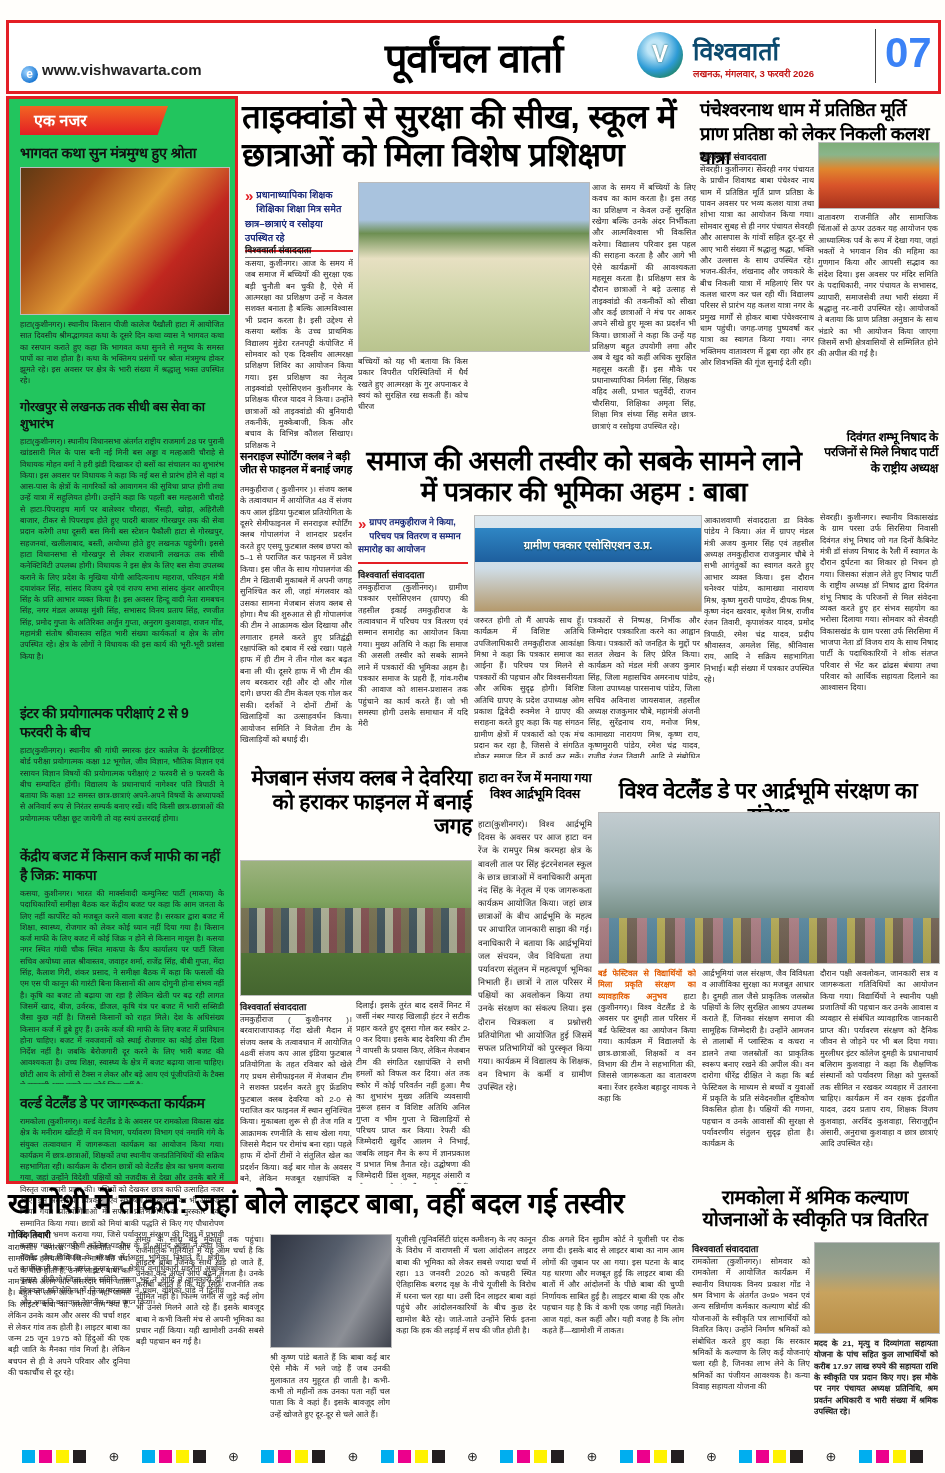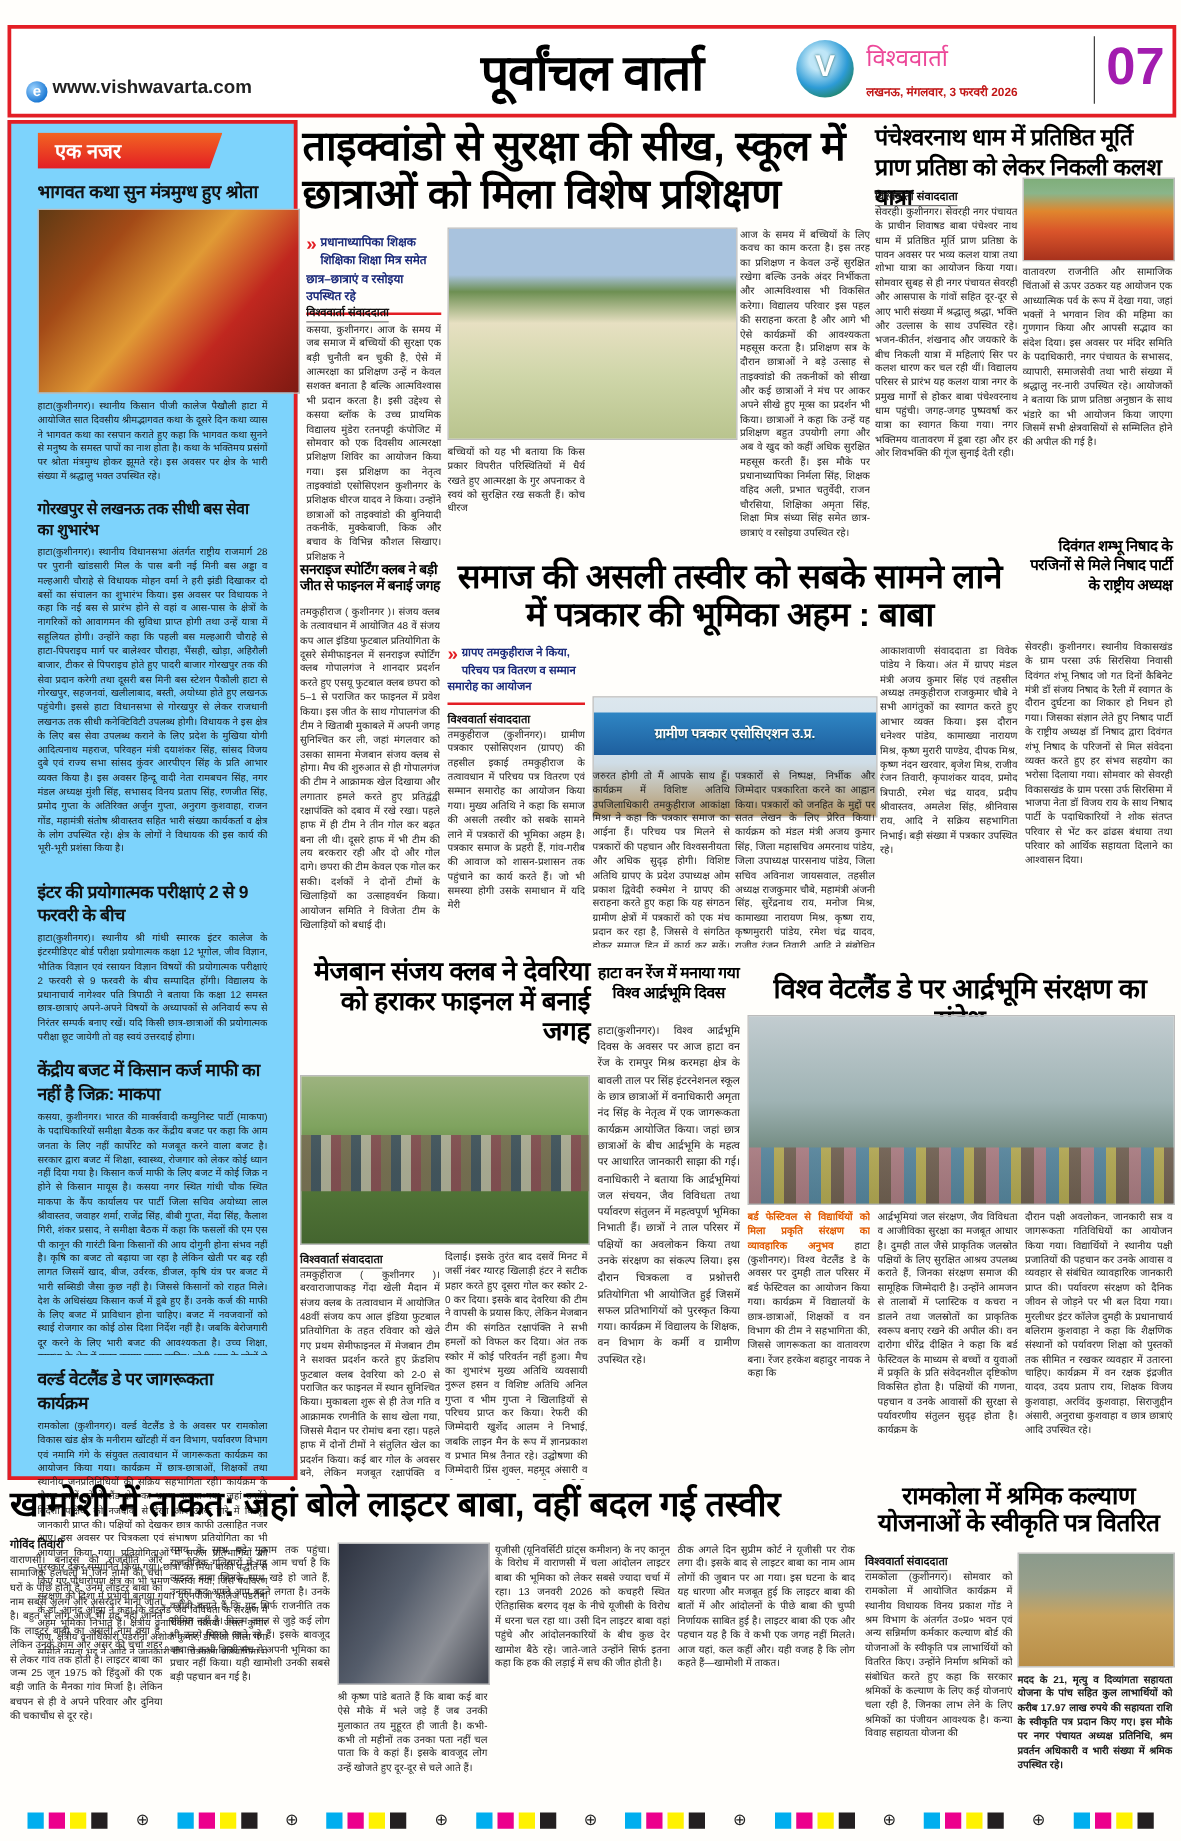--- a/index.html
+++ b/index.html
@@ -8,50 +8,50 @@
   
   #masthead{position:absolute;left:6px;top:20px;width:929px;height:68px;border:3px solid #e31e24;background:#fff;}
   .mh-url{position:absolute;left:12px;top:38px;font-size:15px;font-weight:bold;color:#222;}
   .mh-eicon{display:inline-block;width:17px;height:17px;border-radius:50%;
             background:radial-gradient(circle at 35% 35%,#9fd4ff,#1e7ad4 70%);color:#fff;font-size:12px;
             text-align:center;line-height:17px;font-weight:bold;vertical-align:-3px;margin-right:4px;}
   .mh-title{position:absolute;left:0;right:0;top:6px;text-align:center;font-size:40px;font-weight:bold;color:#000;letter-spacing:-1px;}
   .mh-logo{position:absolute;left:628px;top:9px;width:46px;height:46px;border-radius:50%;
            background:radial-gradient(circle at 40% 35%,#bfe6f7 20%,#2d9bd6 55%,#1c7b39 90%);}
   .mh-logo::after{content:"V";position:absolute;left:0;right:0;top:8px;text-align:center;color:#fff;font-size:24px;font-weight:bold;text-shadow:0 0 2px #155;}
-  .mh-brand{position:absolute;left:684px;top:10px;font-size:19px;font-weight:normal;color:#ec4899;}
+  .mh-brand{position:absolute;left:684px;top:10px;font-size:25px;font-weight:bold;color:#0c4a6e;}
   .mh-date{position:absolute;left:684px;top:44px;font-size:9.5px;font-weight:bold;color:#c21717;}
   .mh-div{position:absolute;left:866px;top:6px;width:1px;height:54px;background:#444;}
-  .mh-page{position:absolute;left:876px;top:6px;font-size:42px;font-weight:bold;color:#a21caf;}
+  .mh-page{position:absolute;left:876px;top:6px;font-size:42px;font-weight:bold;color:#3b82f6;}
   
   .hl{position:absolute;font-weight:bold;color:#000;line-height:1.14;letter-spacing:-.3px;}
   .col{position:absolute;font-size:8px;line-height:1.42;text-align:justify;overflow:hidden;color:#1c1c1c;}
   .byline{position:absolute;font-size:9px;font-weight:bold;color:#111;border-bottom:1px solid #777;padding-bottom:1px;}
   .kicker{position:absolute;color:#1b2a7a;font-size:9.5px;font-weight:bold;line-height:1.5;}
   .kicker .mark{color:#e31e24;font-size:15px;float:left;margin-right:3px;line-height:1;}
   .kicker .rule{border-top:2px solid #e31e24;margin-top:5px;}
   .photo{position:absolute;overflow:hidden;border:1px solid #bbb;}
   .caption-lead{color:#e05a00;font-weight:bold;}
   
   .ph-bhagwat{background:linear-gradient(130deg,#5f3a14 0%,#a34a17 25%,#e09a35 48%,#c0271f 70%,#7e1a12 100%);}
   .ph-school{background:linear-gradient(#a9c3de 0%,#a9c3de 22%,#6d8f52 30%,#e7e0c2 45%,#cfd6a9 70%,#b9c48e 100%);}
   .ph-kalash{background:linear-gradient(#7fae7a 0%,#8ab58a 18%,#e0862d 40%,#d9542a 65%,#a8321d 100%);}
-  .ph-press{background:linear-gradient(#dce7ee 0%,#cfdde7 55%,#b59a6d 100%);margin-top:42px;}
+  .ph-press{background:linear-gradient(#dce7ee 0%,#cfdde7 55%,#b59a6d 100%);}
   .ph-press .banner{position:absolute;left:0;top:12px;right:0;height:34px;background:linear-gradient(#2f86c4,#1e5f9e);
         color:#fff;font-size:11px;font-weight:bold;text-align:center;line-height:34px;text-shadow:0 1px 1px #033;}
   .ph-football{background:linear-gradient(#9db37f 0%,#7fa35f 30%,#567a3a 55%,#44652f 100%);}
   .ph-football::after{content:"";position:absolute;left:0;right:0;top:35%;height:34%;
         background:repeating-linear-gradient(90deg,#7a6a55 0 8px,#3c4a63 8px 16px,#b8b2a4 16px 24px,#845 24px 32px);opacity:.8;}
   .ph-mist{background:linear-gradient(#c2ccd0 0%,#9fb3b4 45%,#6d867b 75%,#4f6b5f 100%);}
   .ph-mist::after{content:"";position:absolute;left:0;right:0;bottom:0;height:30%;
         background:repeating-linear-gradient(90deg,#d9788a 0 10px,#4e88b8 10px 20px,#e8c23c 20px 28px,#7a4a3a 28px 38px);opacity:.55;}
   .ph-car{background:linear-gradient(120deg,#2e3340 0%,#555d6b 40%,#8c8f96 70%,#40444e 100%);}
   .ph-shram{background:linear-gradient(#8a9a8c 0%,#9aa08a 30%,#c8a35e 55%,#b98e47 100%);}
   
-  #left-box{position:absolute;left:6px;top:96px;width:232px;height:1088px;border:3px solid #e31e24;background:#7dd3fc;box-sizing:border-box;padding:7px 21px;}
+  #left-box{position:absolute;left:6px;top:96px;width:232px;height:1088px;border:3px solid #e31e24;background:#22c55e;box-sizing:border-box;padding:7px 11px;}
   .en-label{width:120px;background:linear-gradient(#f26522,#e31e24);color:#fff;font-size:16px;font-weight:bold;
             padding:3px 14px 4px;clip-path:polygon(0 0,100% 0,93% 100%,0 100%);}
   .en-hl{font-size:14.5px;font-weight:bold;margin:7px 0 5px;letter-spacing:-.2px;}
   .en-hl2{font-size:14px;font-weight:bold;margin:9px 0 4px;letter-spacing:-.3px;}
   .en-body{font-size:7.8px;line-height:1.45;text-align:justify;color:#1c1c1c;overflow:hidden;}
   .en-photo{position:relative;width:208px;height:146px;border:1px solid #bbb;}
   
   #cmyk{position:absolute;left:0;top:1444px;width:945px;height:24px;display:flex;align-items:center;justify-content:space-evenly;}
   .cg{display:flex;gap:4px;align-items:center;}
   .cg span{width:13px;height:13px;display:inline-block;}

